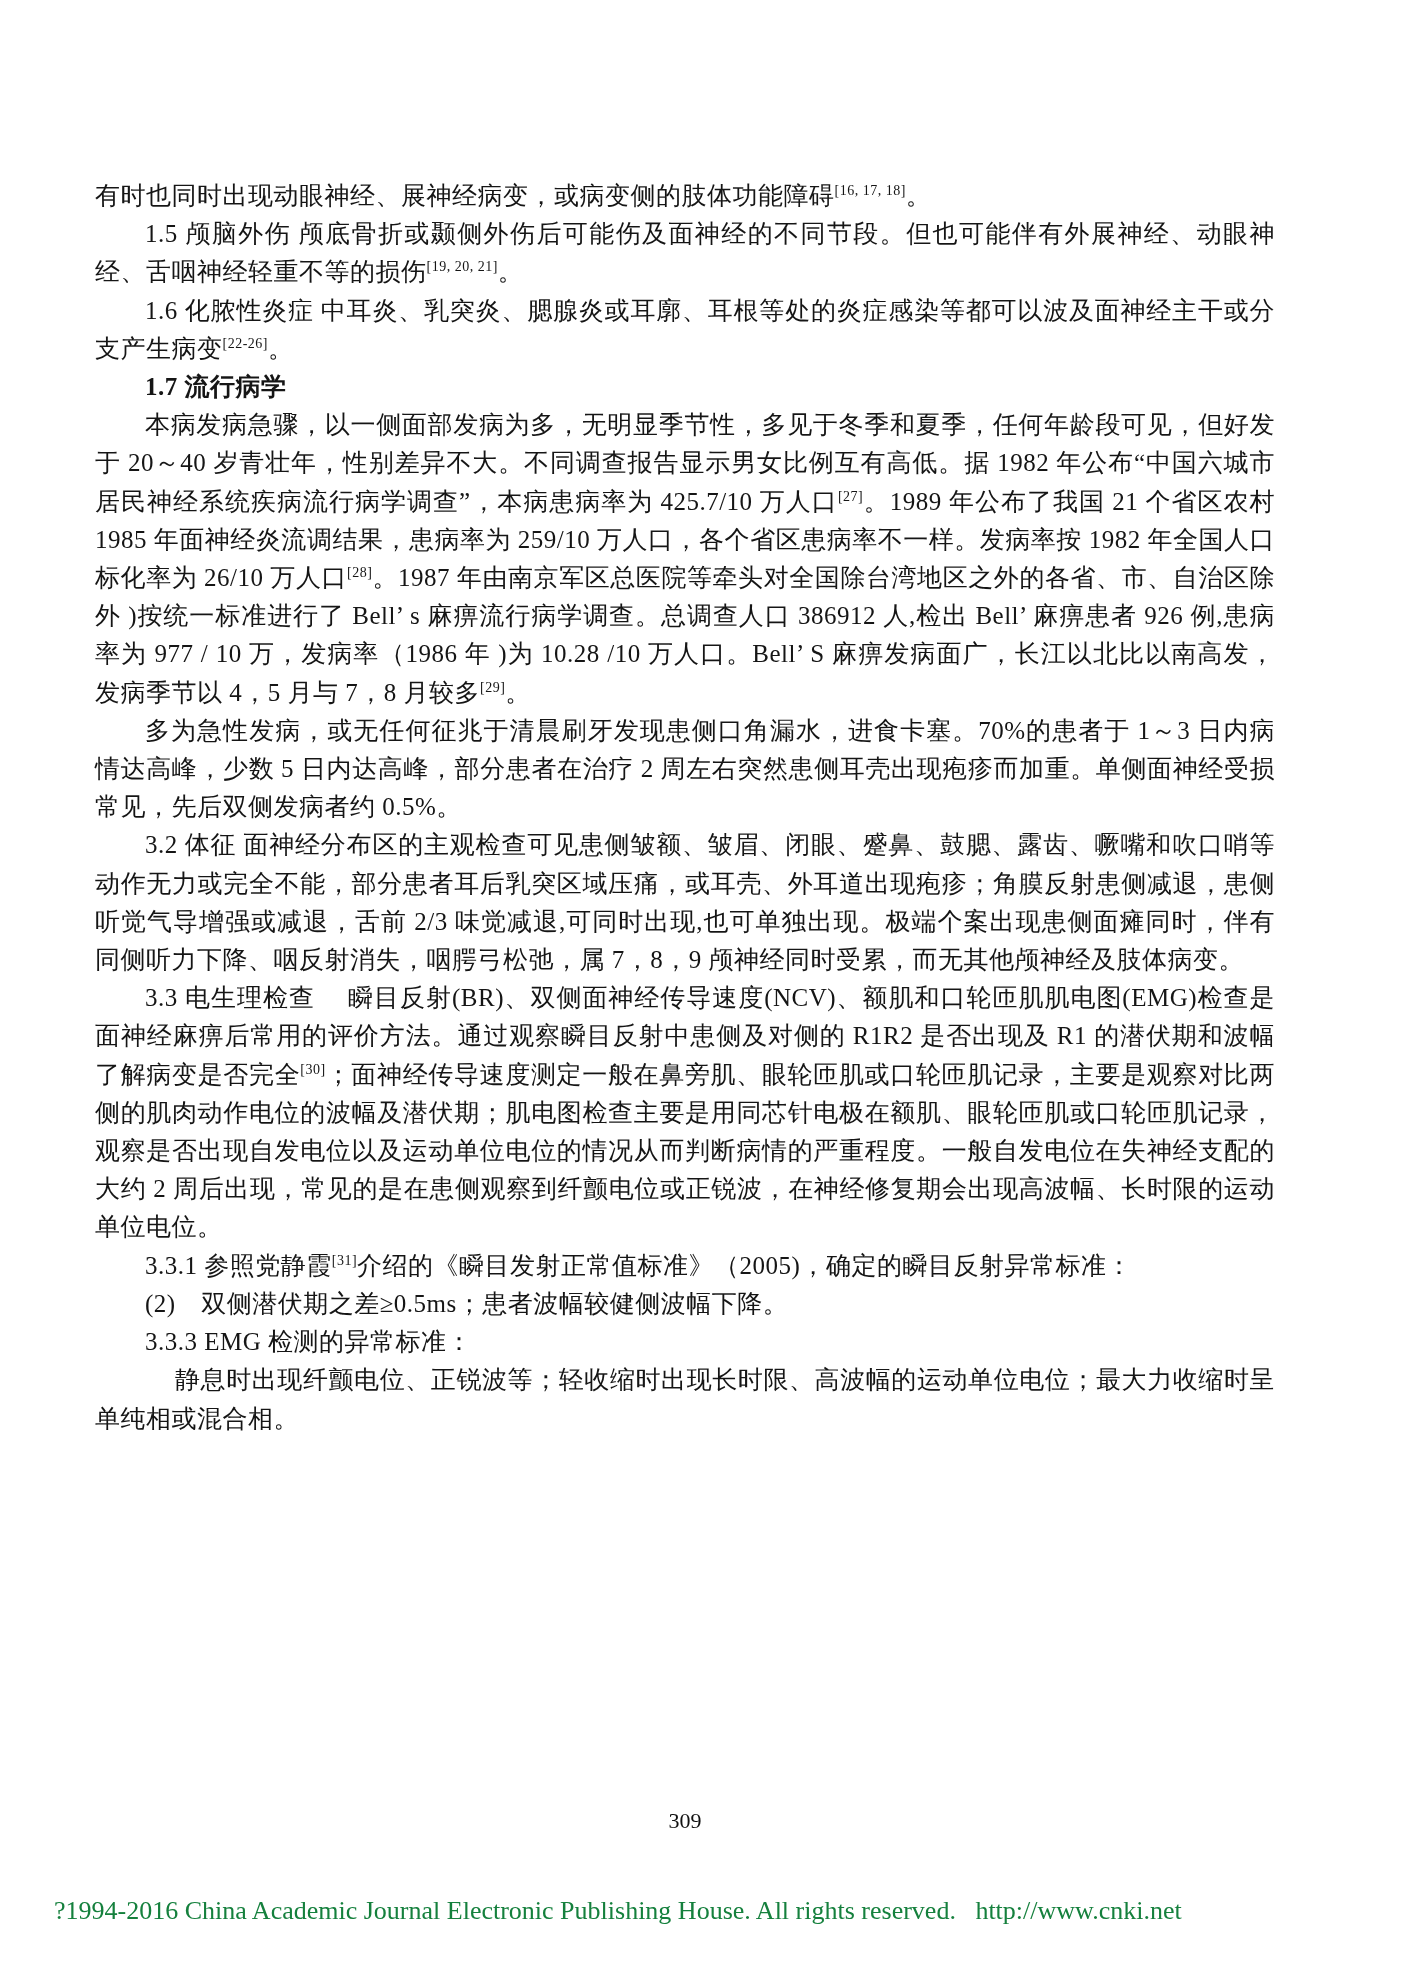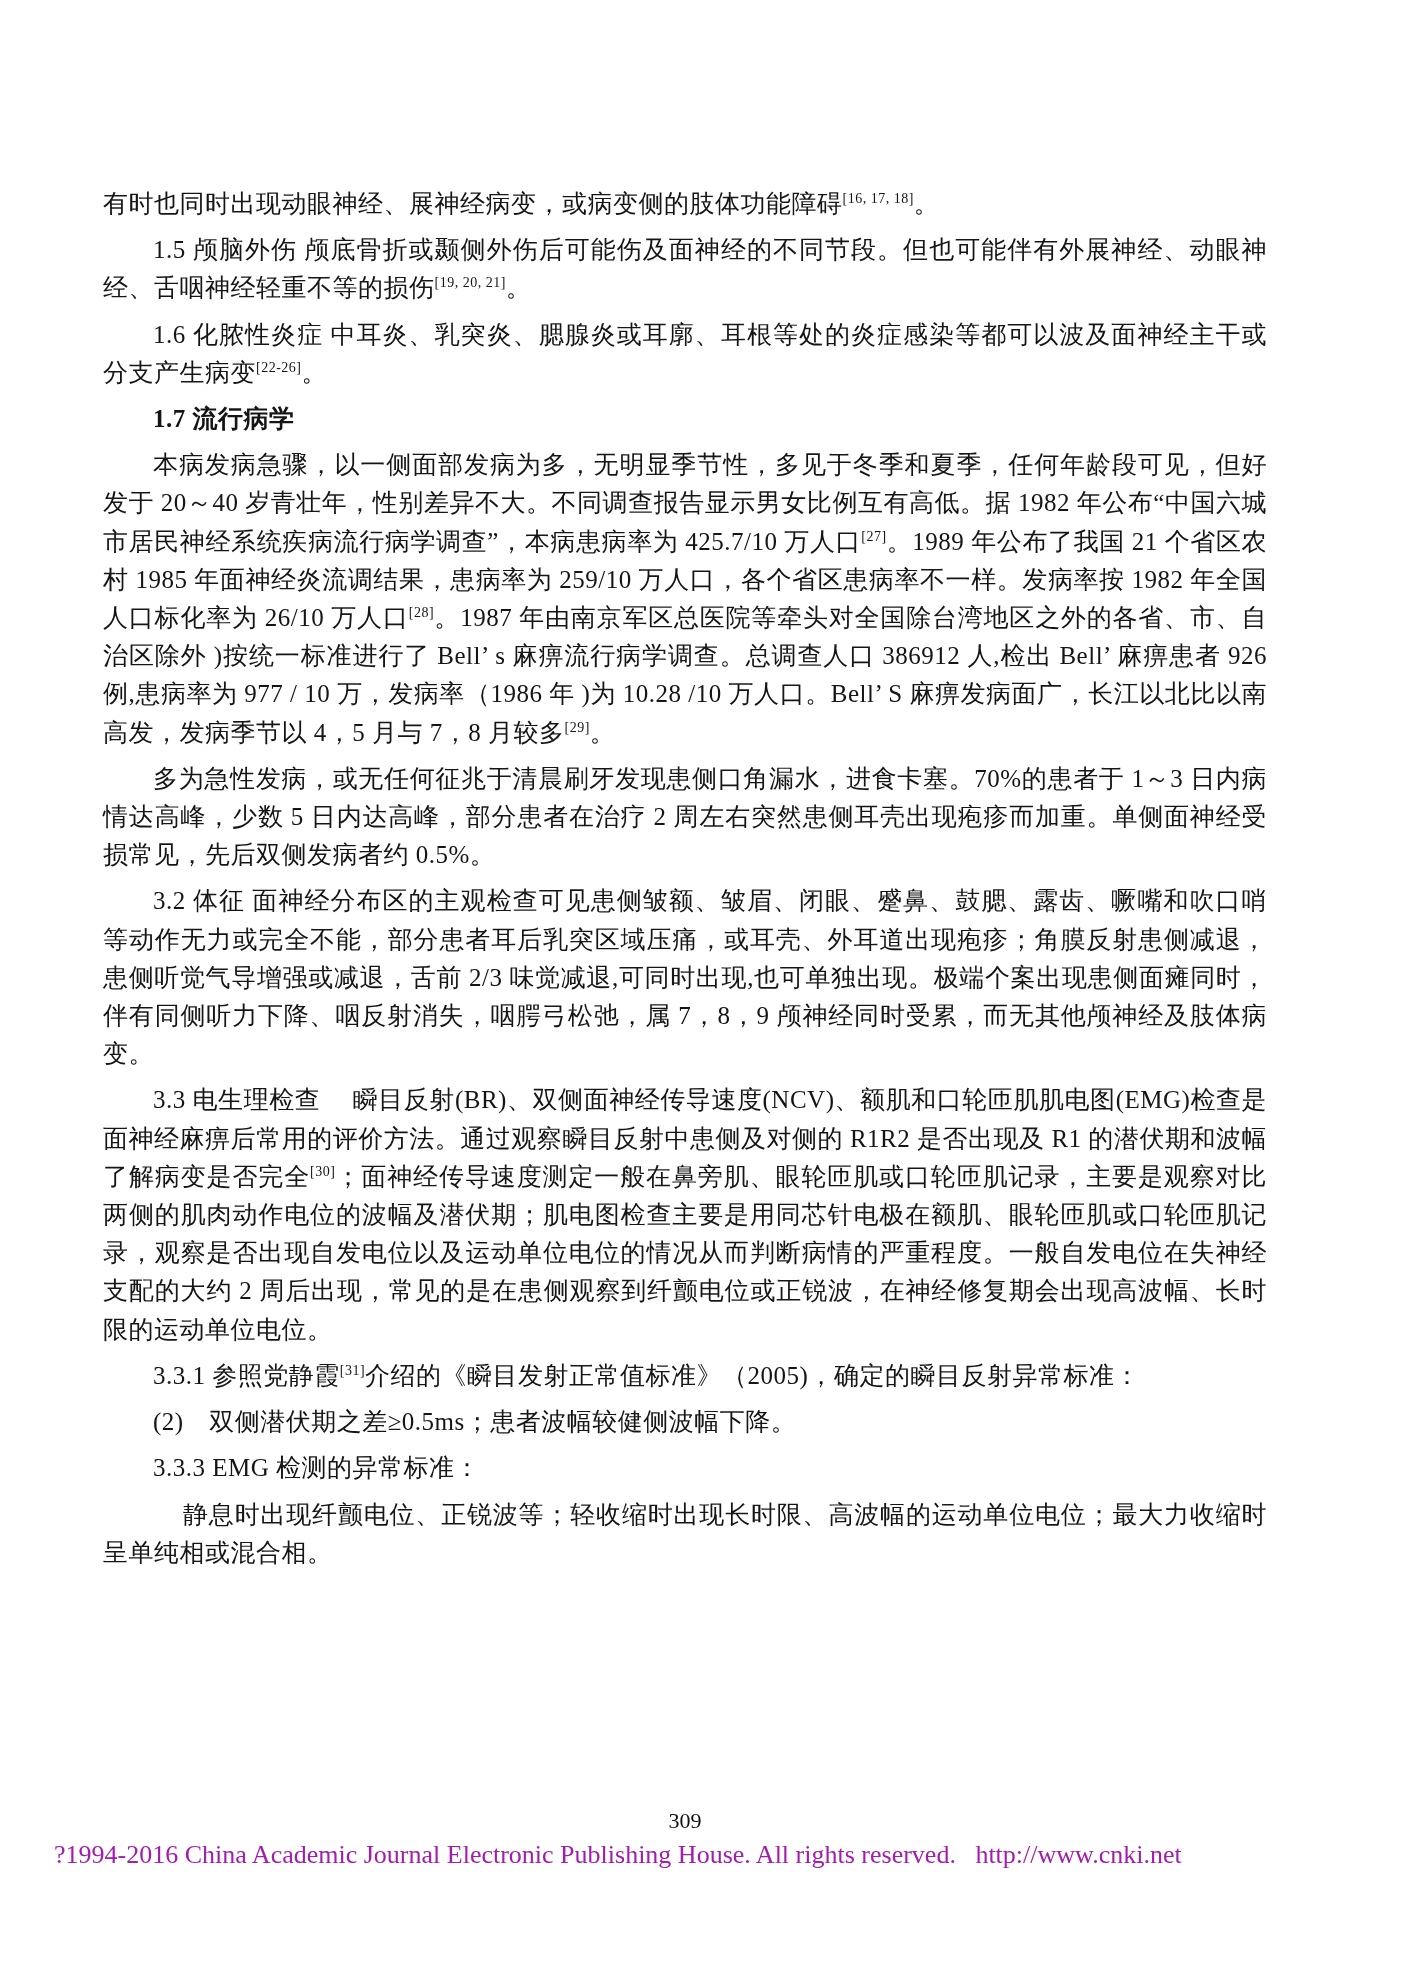--- a/index.html
+++ b/index.html
@@ -20,21 +20,21 @@
     position: absolute;
     left: 95px;
     top: 177px;
     width: 1180px;
     font-size: 25px;
     line-height: 38.2px;
     text-align: justify;
     letter-spacing: 0.5px;
   }
   .para {
-    margin: 8px;
+    margin: 0;
     padding: 0;
     text-indent: 2em;
   }
   .para.no-indent { text-indent: 0; }
   .para.deep-indent { text-indent: 3.2em; }
   .para.bold { font-weight: bold; }
   .content sup {
     font-size: 14px;
     line-height: 0;
     vertical-align: super;
@@ -45,23 +45,23 @@
     left: 95px;
     top: 1808px;
     width: 1180px;
     text-align: center;
     font-size: 22px;
     color: #111111;
   }
   .footer {
     position: absolute;
     left: 54px;
-    top: 1840px;
+    top: 1896px;
     font-size: 26px;
-    color: #a21caf;
+    color: #15803d;
     white-space: pre;
     font-family: "Liberation Serif", "DejaVu Serif", serif;
   }
 </style>
 </head>
 <body>
 
 <div class="page">
   <div class="content">
       <p class="para no-indent"><span>有时也同时出现动眼神经、展神经病变，或病变侧的肢体功能障碍</span><sup>[16, 17, 18]</sup><span>。</span></p>

